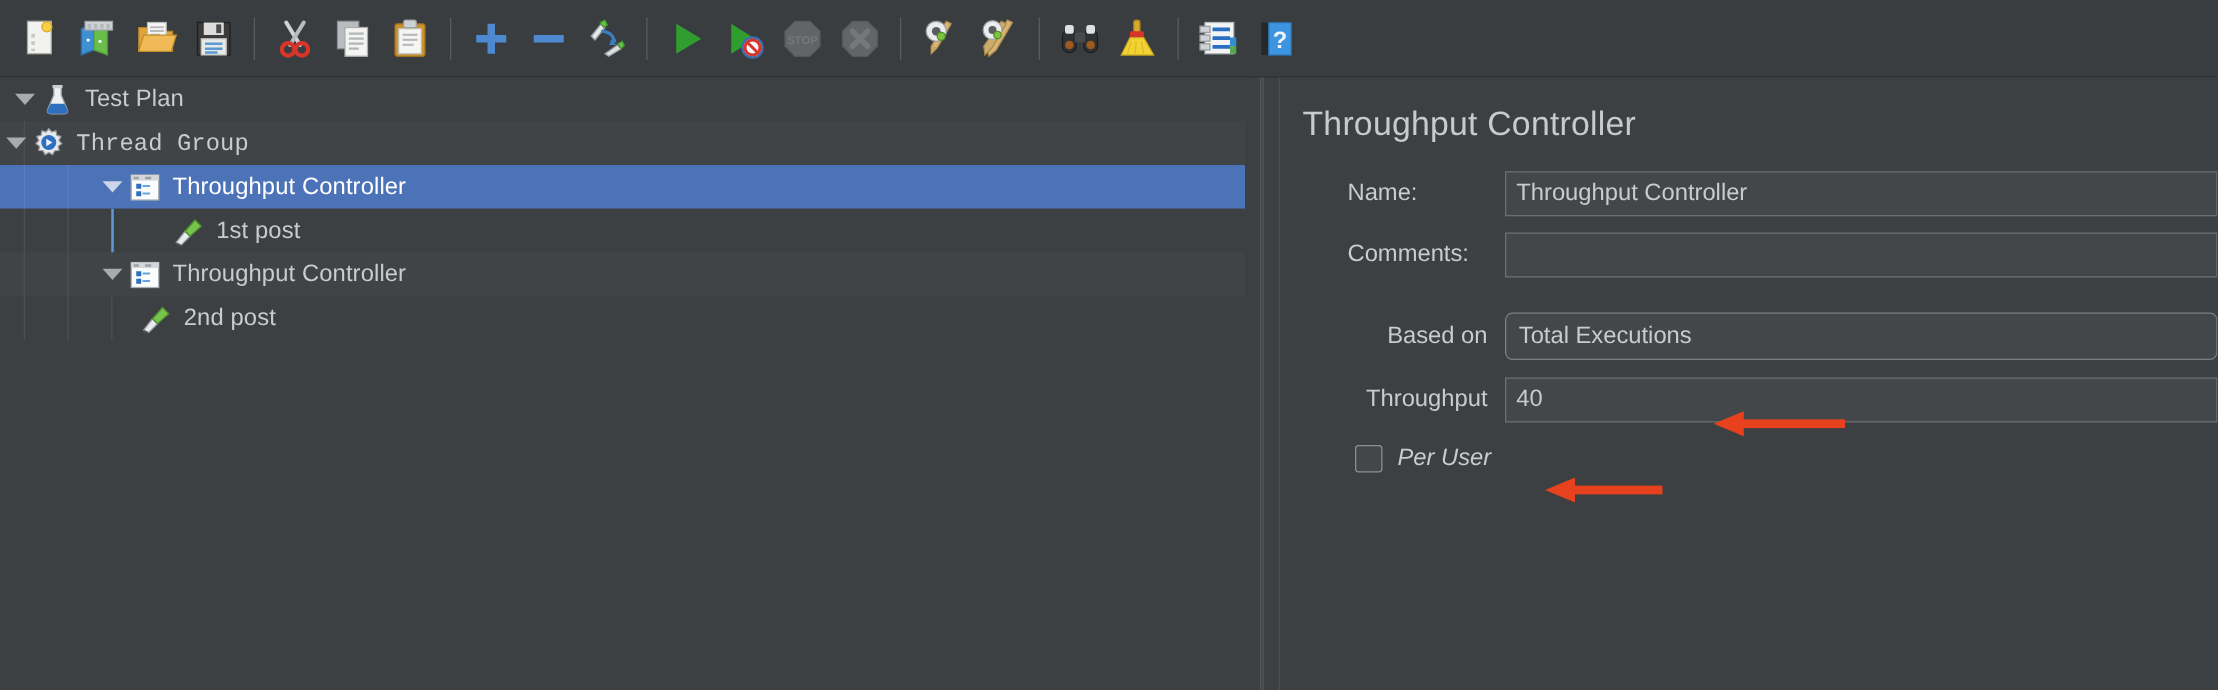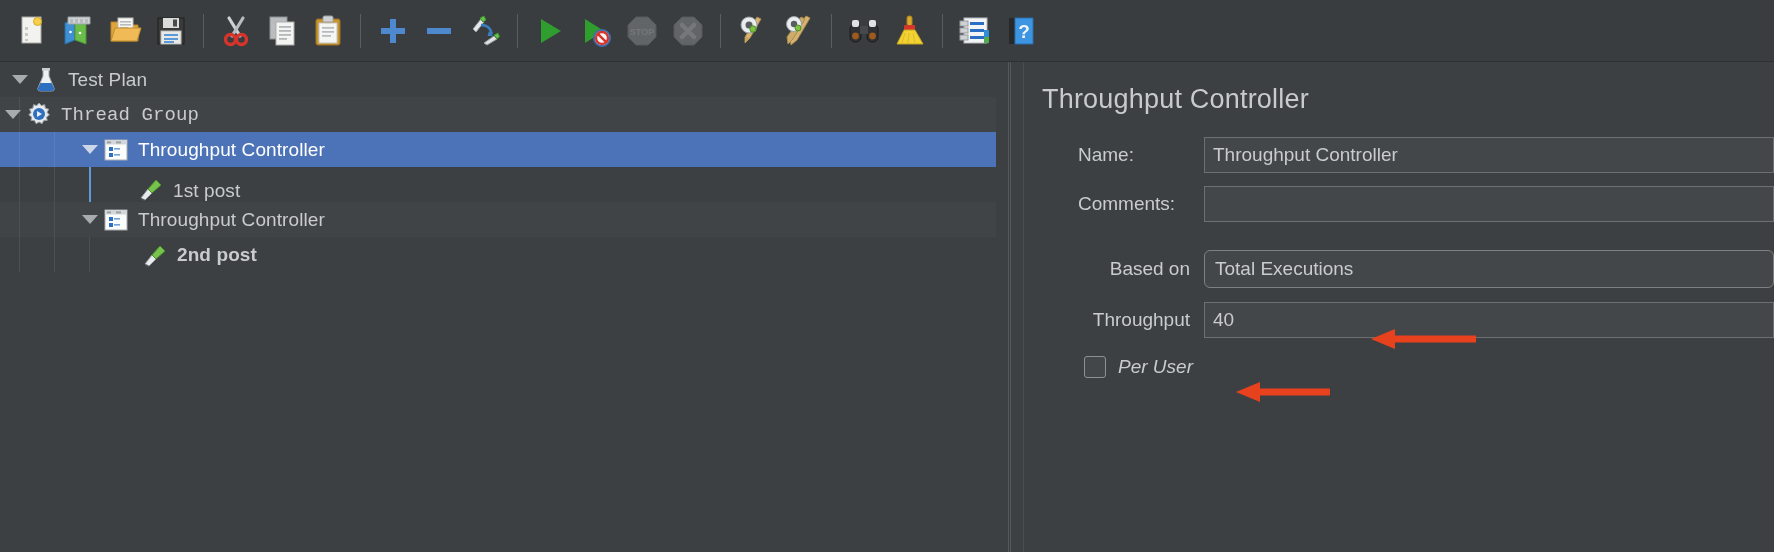--- a/index.html
+++ b/index.html
@@ -578,21 +578,21 @@
                   </g>
                 </svg>
               </span>
               <span class="tlabel">Throughput Controller</span>
             </div>
           </div>
           <div class="trow base">
             <div class="guide" style="left: 19px;"></div>
             <div class="guide" style="left: 54px;"></div>
             <div class="guide active" style="left: 89px;"></div>
-            <div class="twig" style="padding-left: 112px; align-items: flex-end;">
+            <div class="twig" style="padding-left: 112px;">
               <span class="toggler"></span>
               <span class="ticon">
                 <svg viewBox="0 0 26 26">
                   <path d="M3 22 L10 13 L14 17 L7 24 Z" fill="#e9ecee" stroke="#9aa0a4" stroke-width="1"></path>
                   <path d="M10 13 L18 4 L23 9 L14 17 Z" fill="#76c44c" stroke="#4d8f2c" stroke-width="1"></path>
                   <path d="M3 22 L7 24 L4 25 Z" fill="#4d5053"></path>
                 </svg>
               </span>
               <span class="tlabel">1st post</span>
             </div>
@@ -622,21 +622,21 @@
                   </g>
                 </svg>
               </span>
               <span class="tlabel">Throughput Controller</span>
             </div>
           </div>
           <div class="trow base">
             <div class="guide" style="left: 19px;"></div>
             <div class="guide" style="left: 54px;"></div>
             <div class="guide" style="left: 89px;"></div>
-            <div class="twig" style="padding-left: 116px; font-weight: bold;">
+            <div class="twig" style="padding-left: 86px;">
               <span class="toggler"></span>
               <span class="ticon">
                 <svg viewBox="0 0 26 26">
                   <path d="M3 22 L10 13 L14 17 L7 24 Z" fill="#e9ecee" stroke="#9aa0a4" stroke-width="1"></path>
                   <path d="M10 13 L18 4 L23 9 L14 17 Z" fill="#76c44c" stroke="#4d8f2c" stroke-width="1"></path>
                   <path d="M3 22 L7 24 L4 25 Z" fill="#4d5053"></path>
                 </svg>
               </span>
               <span class="tlabel">2nd post</span>
             </div>

